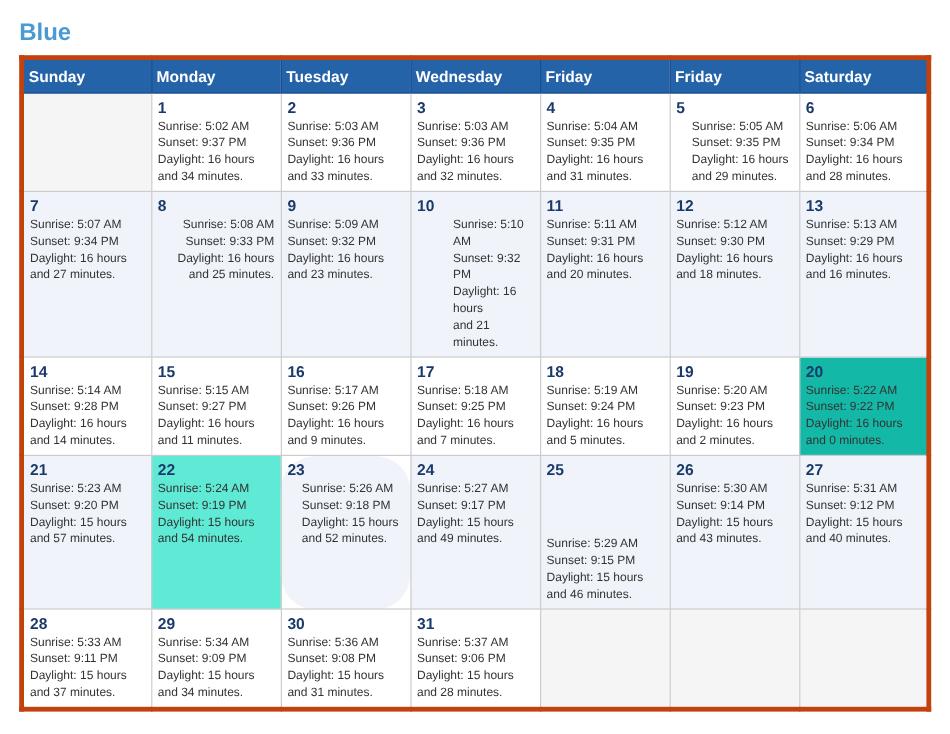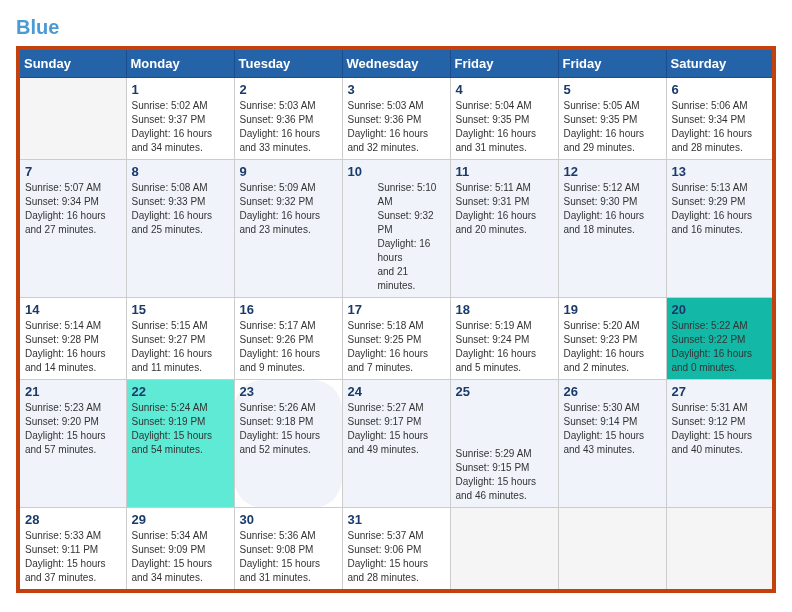--- a/index.html
+++ b/index.html
@@ -147,21 +147,21 @@
         </td>
         <td style="background-color: rgb(255, 255, 255);">
           <span class="day-number">4</span>
           <div class="day-info" style="white-space: pre-line;">Sunrise: 5:04 AM
 Sunset: 9:35 PM
 Daylight: 16 hours
 and 31 minutes.</div>
         </td>
         <td style="background-color: rgb(255, 255, 255);">
           <span class="day-number">5</span>
-          <div class="day-info" style="white-space: pre-line;">Sunrise: 5:05 AM
+          <div class="day-info" style="white-space: pre-line; margin-left: 13px;">Sunrise: 5:05 AM
 Sunset: 9:35 PM
 Daylight: 16 hours
 and 29 minutes.</div>
         </td>
         <td style="background-color: rgb(255, 255, 255);">
           <span class="day-number">6</span>
           <div class="day-info" style="white-space: pre-line;">Sunrise: 5:06 AM
 Sunset: 9:34 PM
 Daylight: 16 hours
 and 28 minutes.</div>
@@ -170,21 +170,21 @@
       <tr>
         <td style="background-color: rgb(240, 244, 250);">
           <span class="day-number">7</span>
           <div class="day-info" style="white-space: pre-line;">Sunrise: 5:07 AM
 Sunset: 9:34 PM
 Daylight: 16 hours
 and 27 minutes.</div>
         </td>
         <td style="background-color: rgb(240, 244, 250);">
           <span class="day-number">8</span>
-          <div class="day-info" style="white-space: pre-line;">Sunrise: 5:08 AM
+          <div class="day-info" style="white-space: pre-line; text-align: right;">Sunrise: 5:08 AM
 Sunset: 9:33 PM
 Daylight: 16 hours
 and 25 minutes.</div>
         </td>
         <td style="background-color: rgb(240, 244, 250);">
           <span class="day-number">9</span>
           <div class="day-info" style="white-space: pre-line;">Sunrise: 5:09 AM
 Sunset: 9:32 PM
 Daylight: 16 hours
 and 23 minutes.</div>
@@ -279,21 +279,21 @@
         </td>
         <td style="background-color: #5eead4;">
           <span class="day-number">22</span>
           <div class="day-info" style="white-space: pre-line;">Sunrise: 5:24 AM
 Sunset: 9:19 PM
 Daylight: 15 hours
 and 54 minutes.</div>
         </td>
         <td style="background-color: rgb(240, 244, 250); border-radius: 29px;">
           <span class="day-number">23</span>
-          <div class="day-info" style="white-space: pre-line;">Sunrise: 5:26 AM
+          <div class="day-info" style="white-space: pre-line; margin-left: 12px;">Sunrise: 5:26 AM
 Sunset: 9:18 PM
 Daylight: 15 hours
 and 52 minutes.</div>
         </td>
         <td style="background-color: rgb(240, 244, 250); margin-left: 18px;">
           <span class="day-number">24</span>
           <div class="day-info" style="white-space: pre-line;">Sunrise: 5:27 AM
 Sunset: 9:17 PM
 Daylight: 15 hours
 and 49 minutes.</div>

